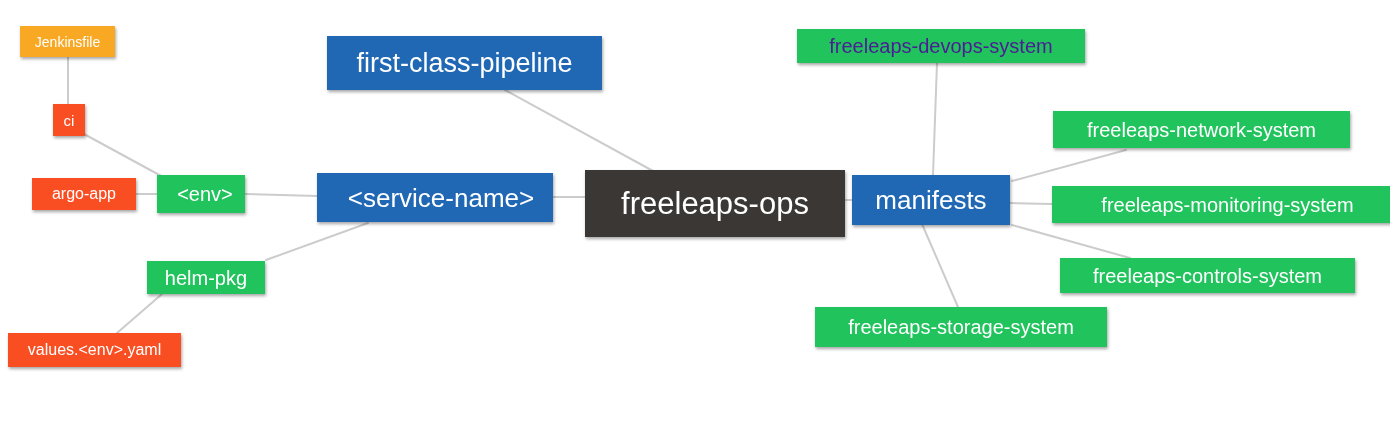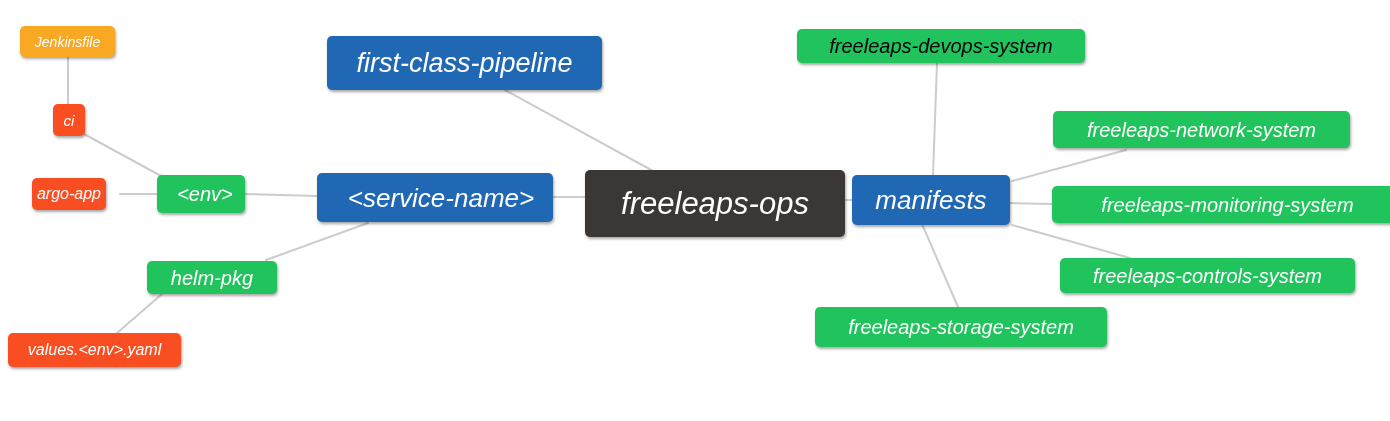--- a/index.html
+++ b/index.html
@@ -20,28 +20,27 @@
     left: 0; top: 0;
     width: 1390px;
     height: 421px;
   }
   .node {
     position: absolute;
     display: flex;
     align-items: center;
     justify-content: center;
     color: #ffffff;
-    border-radius: 5px;
+    border-radius: 0;
     box-shadow: 1px 2px 3px rgba(0,0,0,0.35);
     white-space: nowrap;
     cursor: pointer;
     box-sizing: border-box;
     line-height: 1;
     user-select: none;
-    font-style: italic;
   }
 </style>
 </head>
 <body>
 
 <div id="canvas">
   <svg id="edge-layer" width="1390" height="421" viewBox="0 0 1390 421" xmlns="http://www.w3.org/2000/svg">
       <line x1="68" y1="57" x2="68" y2="104" stroke="#cccccc" stroke-width="2" stroke-linecap="round"></line>
       <line x1="84" y1="134" x2="163" y2="177" stroke="#cccccc" stroke-width="2" stroke-linecap="round"></line>
       <line x1="120" y1="194" x2="157" y2="194" stroke="#cccccc" stroke-width="2" stroke-linecap="round"></line>
@@ -56,24 +55,24 @@
       <line x1="1010" y1="203" x2="1052" y2="204" stroke="#cccccc" stroke-width="2" stroke-linecap="round"></line>
       <line x1="1012" y1="225" x2="1130" y2="258" stroke="#cccccc" stroke-width="2" stroke-linecap="round"></line>
       <line x1="922" y1="224" x2="958" y2="307" stroke="#cccccc" stroke-width="2" stroke-linecap="round"></line>
     </svg>
   <div id="node-layer">
       <div class="node" style="left: 585px; top: 170px; width: 260px; height: 67px; font-size: 31px; background: rgb(59, 55, 53); color: rgb(255, 255, 255);">freeleaps-ops</div>
       <div class="node" style="left: 327px; top: 36px; width: 275px; height: 54px; font-size: 27px; background: rgb(32, 104, 180); color: rgb(255, 255, 255);">first-class-pipeline</div>
       <div class="node" style="left: 317px; top: 173px; width: 236px; height: 49px; font-size: 26px; background: rgb(32, 104, 180); color: rgb(255, 255, 255); padding-left: 12px;">&lt;service-name&gt;</div>
       <div class="node" style="left: 852px; top: 175px; width: 158px; height: 50px; font-size: 26px; background: rgb(32, 104, 180); color: rgb(255, 255, 255);">manifests</div>
       <div class="node" style="left: 157px; top: 175px; width: 88px; height: 38px; font-size: 20px; background: rgb(33, 195, 93); color: rgb(255, 255, 255); padding-left: 8px;">&lt;env&gt;</div>
-      <div class="node" style="left: 147px; top: 261px; width: 130px; height: 33px; font-size: 20px; background: rgb(33, 195, 93); color: rgb(255, 255, 255);">helm-pkg</div>
-      <div class="node" style="left: 797px; top: 29px; width: 288px; height: 34px; font-size: 20px; background: rgb(33, 195, 93); color: #000000;">freeleaps-devops-system</div>
+      <div class="node" style="left: 147px; top: 261px; width: 118px; height: 33px; font-size: 20px; background: rgb(33, 195, 93); color: rgb(255, 255, 255);">helm-pkg</div>
+      <div class="node" style="left: 797px; top: 29px; width: 288px; height: 34px; font-size: 20px; background: rgb(33, 195, 93); color: #4c1d95;">freeleaps-devops-system</div>
       <div class="node" style="left: 1053px; top: 111px; width: 297px; height: 37px; font-size: 20px; background: rgb(33, 195, 93); color: rgb(255, 255, 255);">freeleaps-network-system</div>
       <div class="node" style="left: 1052px; top: 186px; width: 351px; height: 37px; font-size: 20px; background: rgb(33, 195, 93); color: rgb(255, 255, 255);">freeleaps-monitoring-system</div>
       <div class="node" style="left: 1060px; top: 258px; width: 295px; height: 35px; font-size: 20px; background: rgb(33, 195, 93); color: rgb(255, 255, 255);">freeleaps-controls-system</div>
       <div class="node" style="left: 815px; top: 307px; width: 292px; height: 40px; font-size: 20px; background: rgb(33, 195, 93); color: rgb(255, 255, 255);">freeleaps-storage-system</div>
       <div class="node" style="left: 53px; top: 104px; width: 32px; height: 32px; font-size: 15px; background: rgb(249, 78, 34); color: rgb(255, 255, 255);">ci</div>
-      <div class="node" style="left: 32px; top: 178px; width: 74px; height: 32px; font-size: 16px; background: rgb(249, 78, 34); color: rgb(255, 255, 255);">argo-app</div>
+      <div class="node" style="left: 32px; top: 178px; width: 104px; height: 32px; font-size: 16px; background: rgb(249, 78, 34); color: rgb(255, 255, 255);">argo-app</div>
       <div class="node" style="left: 8px; top: 333px; width: 173px; height: 34px; font-size: 16px; background: rgb(249, 78, 34); color: rgb(255, 255, 255);">values.&lt;env&gt;.yaml</div>
       <div class="node" style="left: 20px; top: 26px; width: 95px; height: 31px; font-size: 14px; background: rgb(249, 168, 36); color: rgb(255, 255, 255);">Jenkinsfile</div>
     </div>
 </div>
 
 </body></html>

